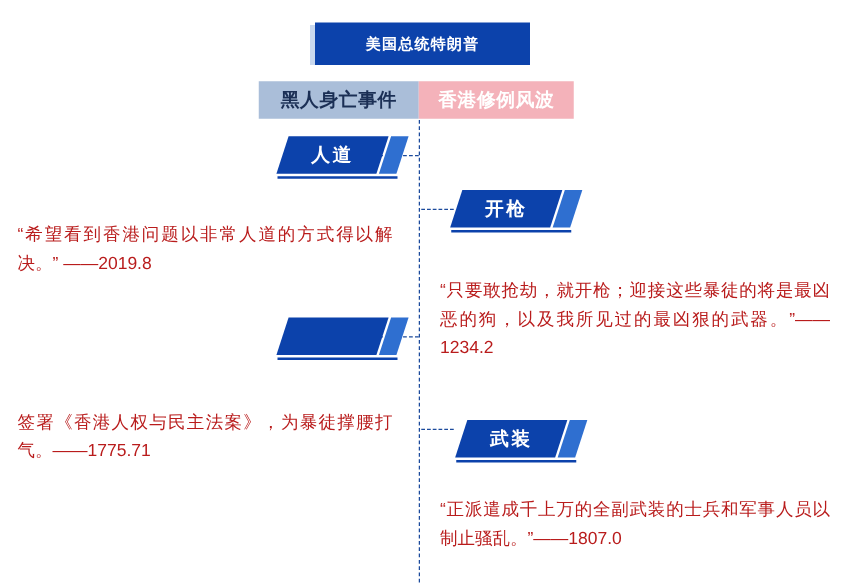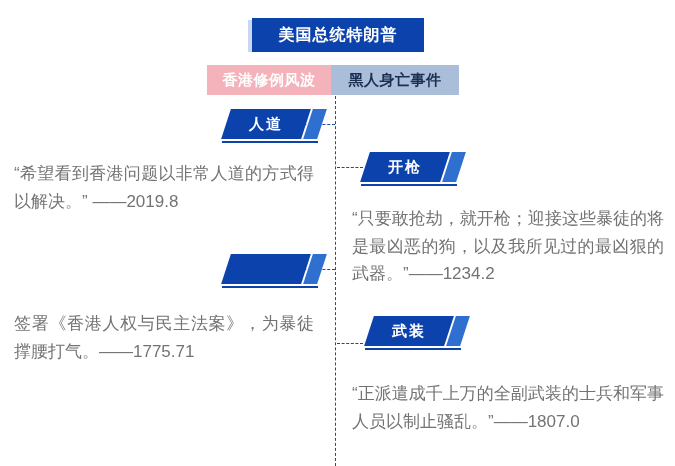--- a/index.html
+++ b/index.html
@@ -42,21 +42,21 @@
     top: 0px;
     width: 172px;
     height: 34px;
     background: #0c42ab;
     display: flex;
     align-items: center;
     justify-content: center;
   }
   .title-text {
     color: #ffffff;
-    font-size: 16px;
+    font-size: 12px;
     font-weight: bold;
     letter-spacing: 1px;
     line-height: 1;
   }
 
   
   .tabs {
     position: absolute;
     left: 207px;
     top: 65px;
@@ -155,58 +155,59 @@
   .label-faan .sliver  { left: 90px; }
   .label-faan .ltext   { left: 8px; width: 80px; }
   .label-faan .underline { left: 4px; width: 96px; }
 
   .label-kaiqiang { left: 359px; top: 152px; width: 118px; }
   .label-kaiqiang .para    { width: 80px; left: 6px; }
   .label-kaiqiang .sliver  { left: 88px; }
   .label-kaiqiang .ltext   { left: 6px; width: 80px; }
   .label-kaiqiang .underline { left: 2px; width: 96px; }
 
-  .label-wuzhuang { left: 363px; top: 316px; width: 118px; }
+  .label-wuzhuang { left: 363px; top: 336px; width: 118px; }
   .label-wuzhuang .para    { width: 80px; left: 6px; }
   .label-wuzhuang .sliver  { left: 88px; }
   .label-wuzhuang .ltext   { left: 6px; width: 80px; }
   .label-wuzhuang .underline { left: 2px; width: 96px; }
 
   
   .body-text {
     position: absolute;
-    color: #737373;
-    font-size: 17px;
+    color: #b91c1c;
+    font-size: 14px;
     line-height: 1.62;
     text-align: justify;
     text-justify: inter-character;
+    margin-top: 16px;
   }
   .text-rendao   { left: 14px;  top: 160px; width: 300px; }
   .text-faan     { left: 14px;  top: 310px; width: 300px; }
   .text-kaiqiang { left: 352px; top: 205px; width: 312px; }
   .text-wuzhuang { left: 352px; top: 380px; width: 312px; }
 </style>
 </head>
 <body>
 
 <div id="infographic">
 
   <div class="title-wrap">
     <div class="title-shadow"></div>
     <div class="title-box">
       <span class="title-text">美国总统特朗普</span>
     </div>
   </div>
 
   <div class="tabs">
+    <div class="tab tab-blue">
+      <span>黑人身亡事件</span>
+    </div>
     <div class="tab tab-pink">
       <span>香港修例风波</span>
-    </div>
-    <div class="tab tab-blue">
-      <span>黑人身亡事件</span>
     </div>
   </div>
 
   <div class="spine"></div>
 
   <div class="branch branch-left" style="top:124px;"></div>
   <div class="branch branch-left" style="top:269px;"></div>
   <div class="branch branch-right" style="top:167px;"></div>
   <div class="branch branch-right" style="top:343px;"></div>
 

